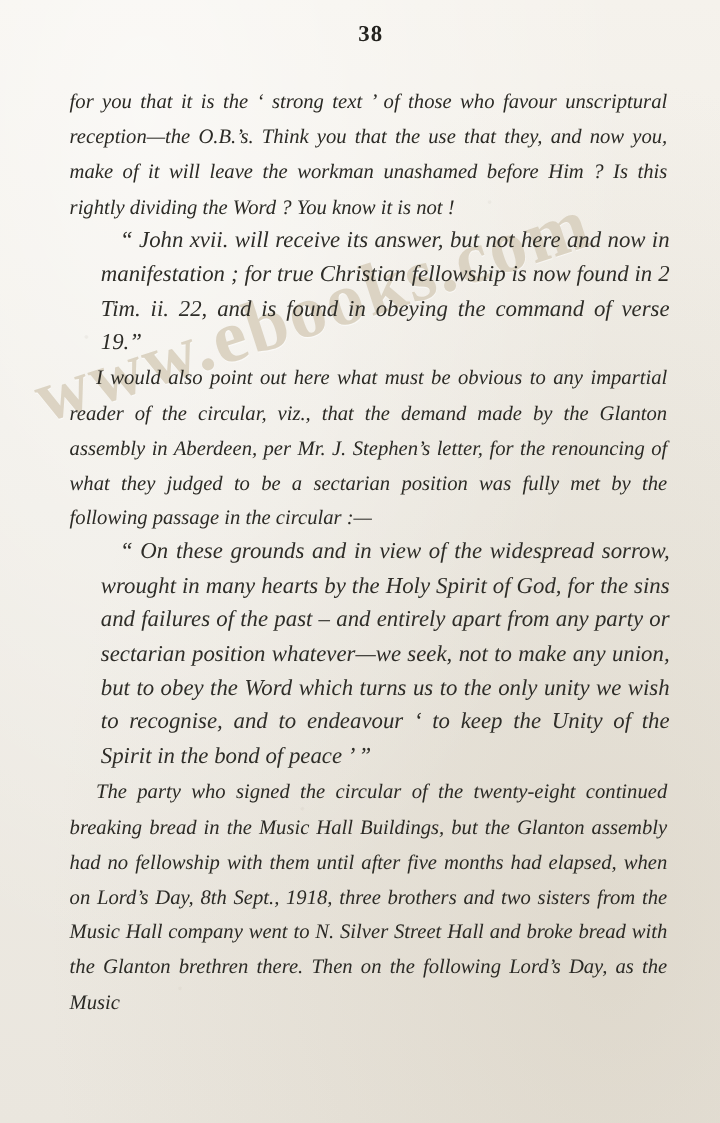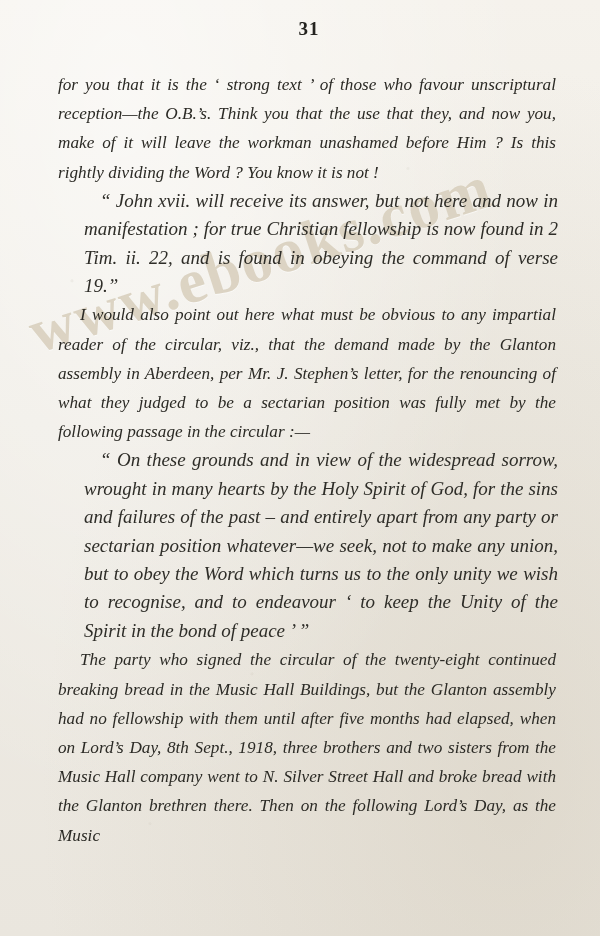--- a/index.html
+++ b/index.html
@@ -95,21 +95,21 @@
   .body-text p:nth-child(odd) { color: #2b2a25; }
   .body-text p:nth-child(even) { color: #2e2d28; }
 </style>
 </head>
 <body>
 
 <div class="page">
 
   <div class="watermark">www.ebooks.com</div>
 
-  <div class="page-number">31</div>
+  <div class="page-number">38</div>
 
   <div class="body-text">
     <p class="main noindent">for you that it is the ‘ strong text ’ of those who favour unscriptural reception—the O.B.’s.   Think you that the use that they, and now you, make of it will leave the workman unashamed before Him ?  Is this rightly dividing the Word ?   You know it is not !</p>
     <p class="quote">“ John xvii. will receive its answer, but not here and now in manifestation ; for true Christian fellowship is now found in 2 Tim. ii. 22, and is found in obeying the command of verse 19.”</p>
     <p class="main">I would also point out here what must be obvious to any impartial reader of the circular, viz., that the demand made by the Glanton assembly in Aberdeen, per Mr. J. Stephen’s letter, for the renouncing of what they judged to be a sectarian position was fully met by the following passage in the circular :—</p>
     <p class="quote">“ On these grounds and in view of the widespread sorrow, wrought in many hearts by the Holy Spirit of God, for the sins and failures of the past – and entirely apart from any party or sectarian position whatever—we seek, not to make any union, but to obey the Word which turns us to the only unity we wish to recognise, and to endeavour ‘ to keep the Unity of the Spirit in the bond of peace ’ ”</p>
     <p class="main">The party who signed the circular of the twenty-eight continued breaking bread in the Music Hall Buildings, but the Glanton assembly had no fellowship with them until after five months had elapsed, when on Lord’s Day, 8th Sept., 1918, three brothers and two sisters from the Music Hall company went to N. Silver Street Hall and broke bread with the Glanton brethren there.   Then on the following Lord’s Day, as the Music</p>
   </div>
 
 </div>

